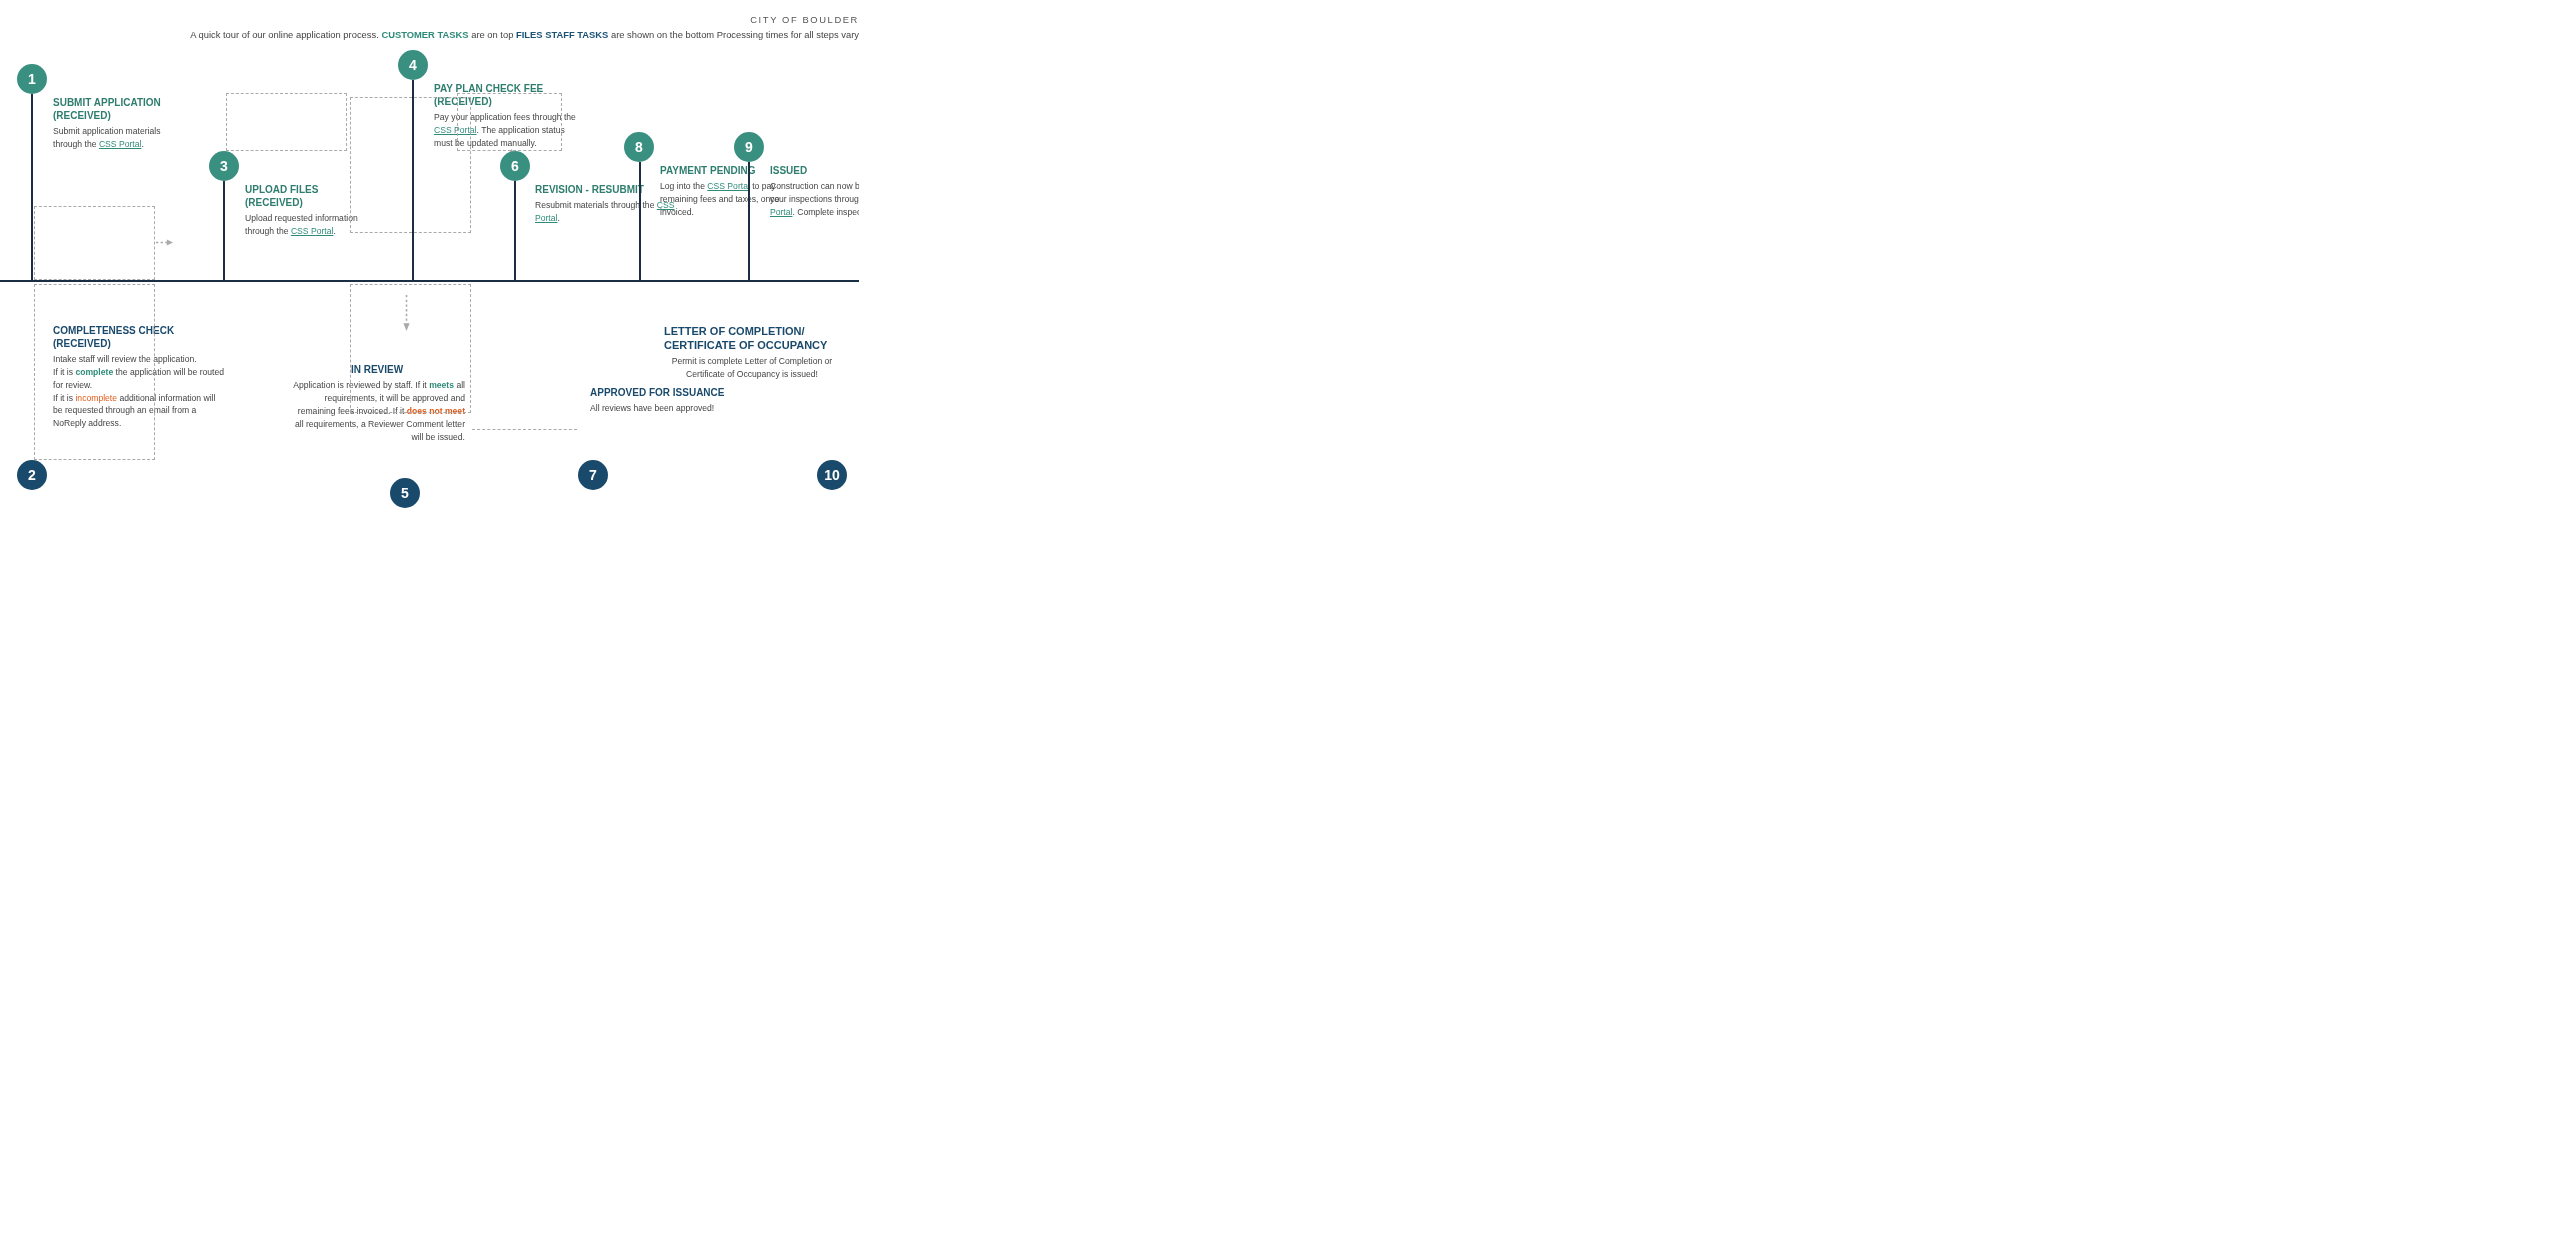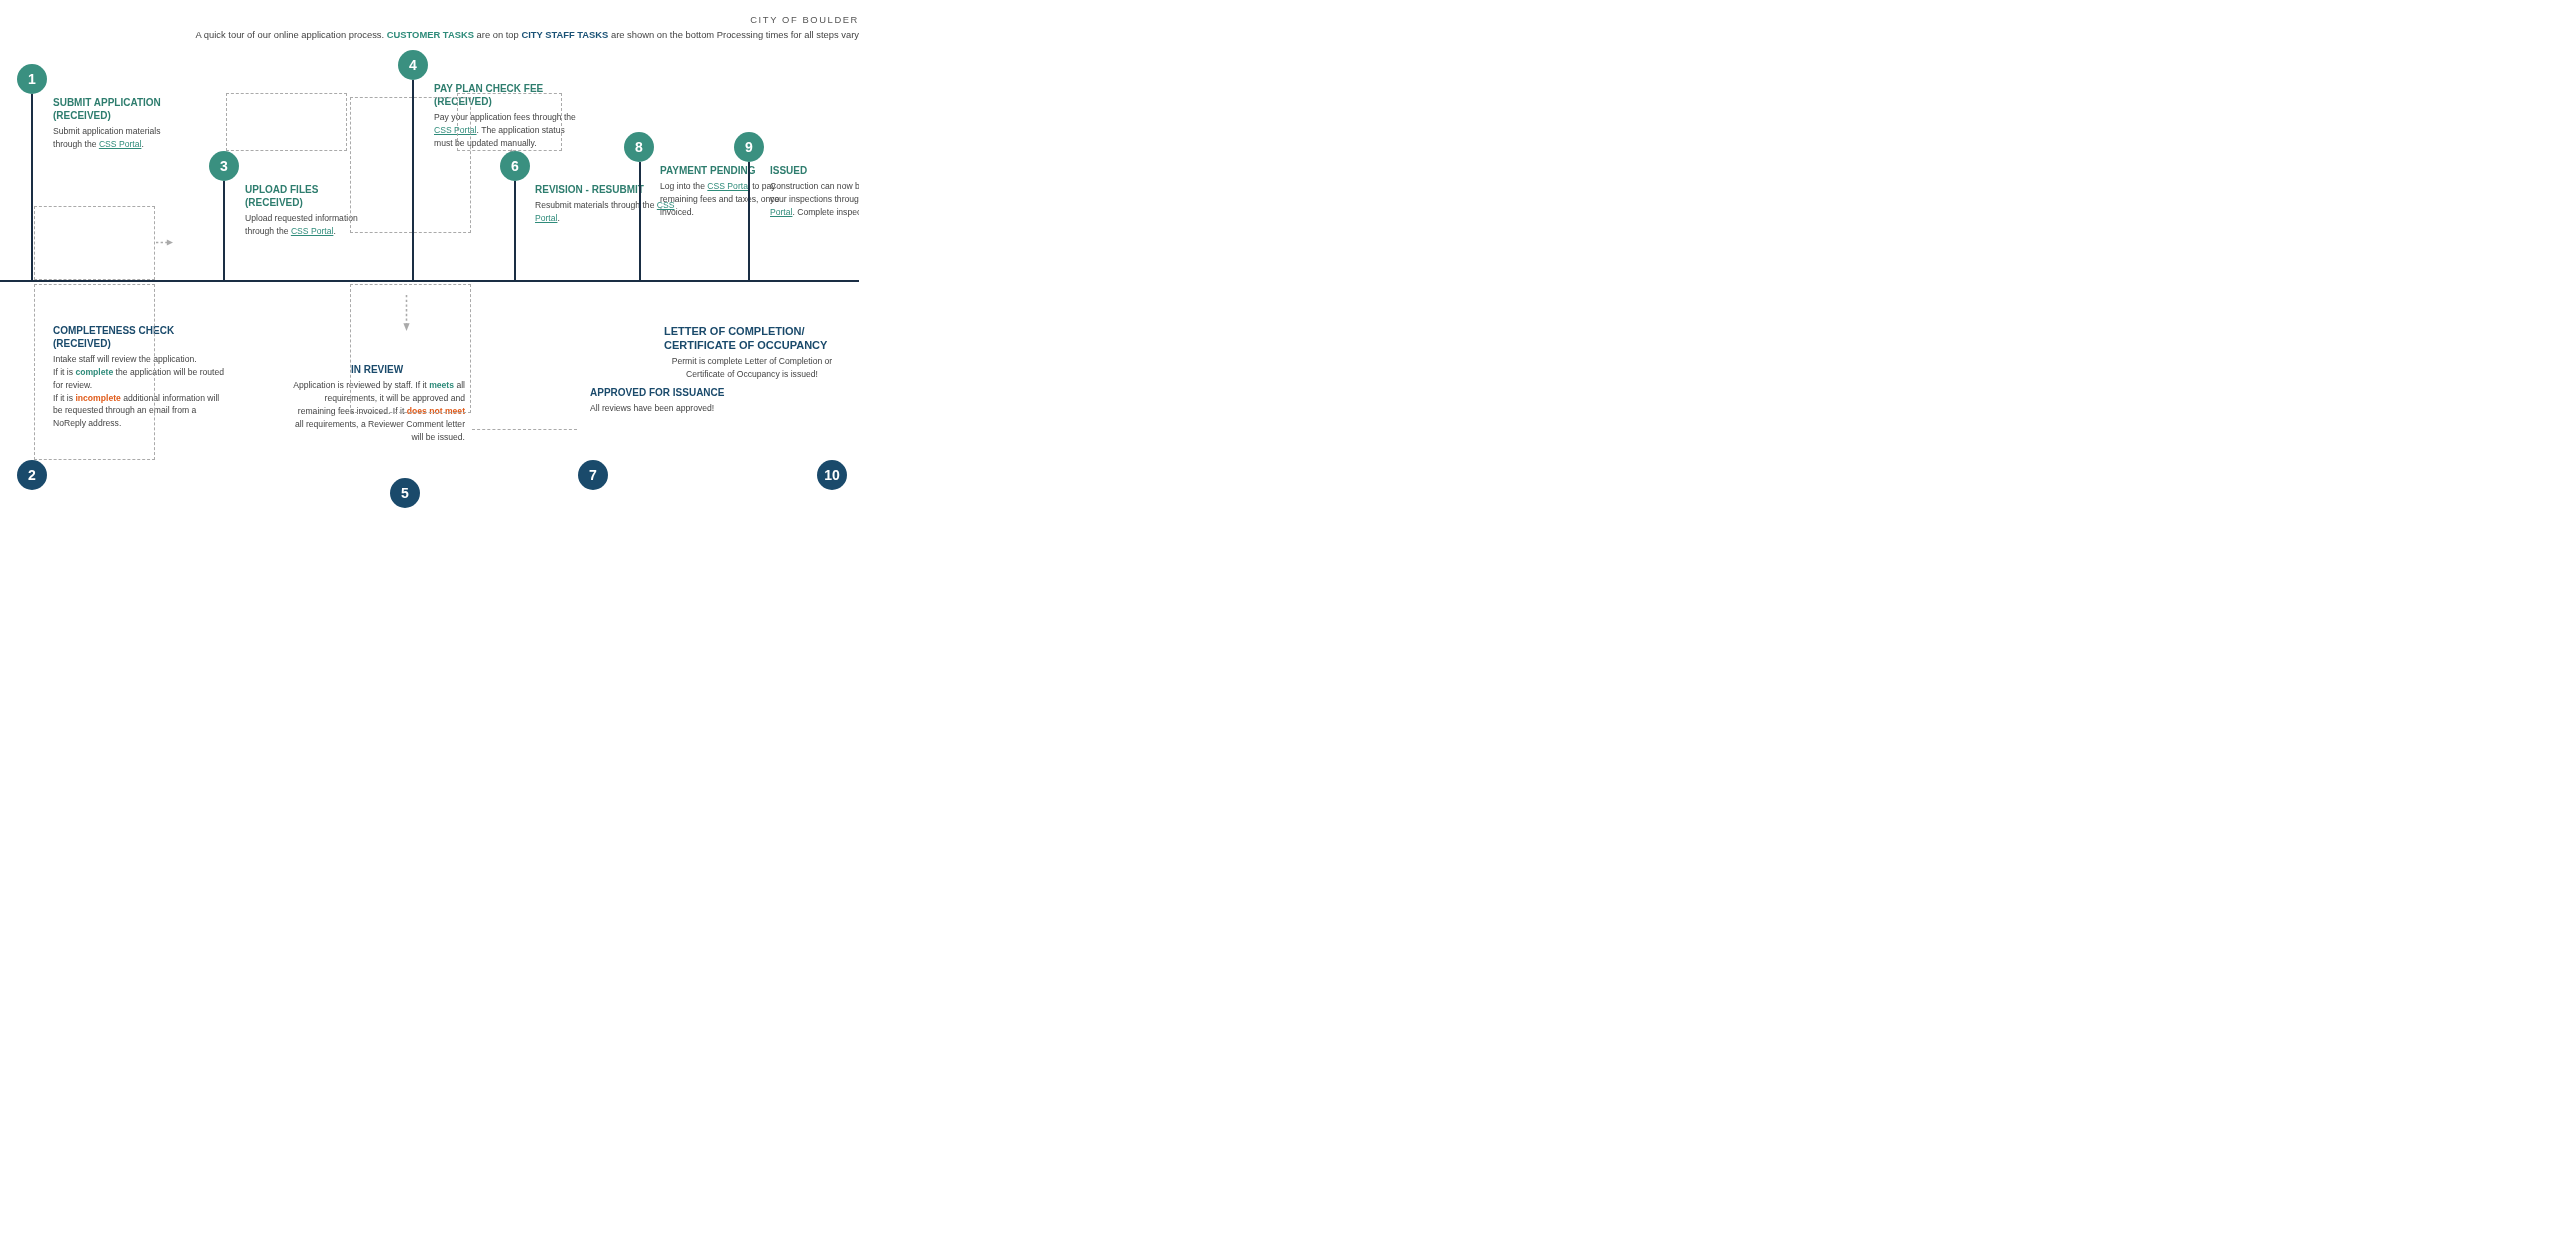--- a/index.html
+++ b/index.html
@@ -148,40 +148,40 @@
       color: #2e8b7a;
       text-decoration: underline;
       font-weight: normal;
     }
     .step-body .complete {
       color: #2e8b7a;
       font-weight: bold;
     }
     .step-body .incomplete {
       color: #e05b1a;
-      font-weight: bold;
+      font-weight: normal;
     }
     .step-body .meets {
       color: #2e8b7a;
       font-weight: bold;
     }
     .step-body .does-not-meet {
       color: #e05b1a;
       font-weight: bold;
     }
   </style>
 </head>
 <body>
 
 <div class="page-wrapper">
 
   <div class="header">
     <div class="header-subtitle">CITY OF BOULDER</div>
     <div class="header-desc">
-      <span>A quick tour of our online application process. </span><span class="customer-tasks">CUSTOMER TASKS</span><span> are on top </span><span class="city-tasks">CITY STAFF TASKS</span><span> are shown on the bottom Processing times for all steps vary</span>
+      <span>A quick tour of our online application process. </span><span class="customer-tasks">CUSTOMER TASKS</span><span> are on top </span><span class="city-tasks">FILES STAFF TASKS</span><span> are shown on the bottom Processing times for all steps vary</span>
     </div>
   </div>
 
   <div class="main-area">
 
     <div class="divider-line"></div>
 
     <div class="top-section">
 
       <div class="step-circle teal" style="left:17px; top:14px;">

